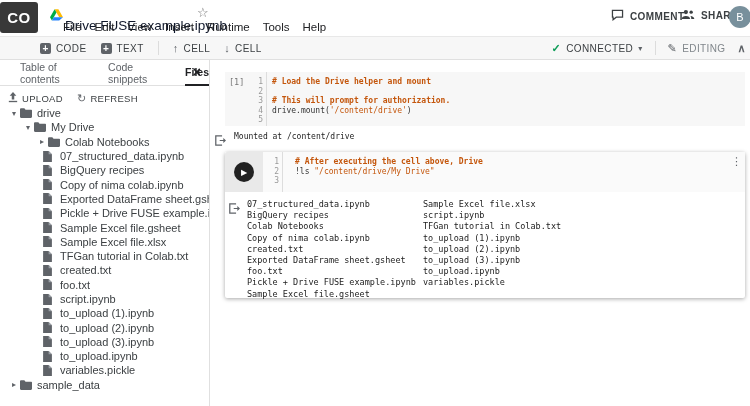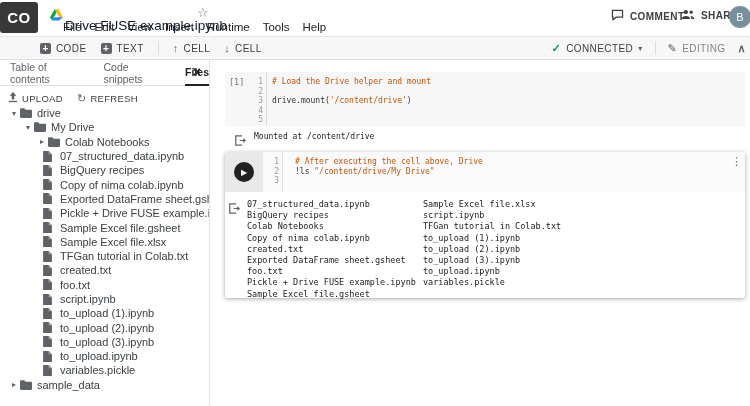--- a/index.html
+++ b/index.html
@@ -40,21 +40,21 @@
   #check-icon { color:#0F9D58; font-weight:bold; font-size:11px; }
   #connected-caret { font-size:8px; color:#5f6368; }
   #pencil-icon { font-size:11px; color:#5f6368; }
   #editing-btn { color:#80868b; }
   #collapse-icon { font-size:11px; color:#5f6368; font-weight:bold; cursor:pointer; }
 
   
   #panel { position:absolute; left:0; top:60px; width:210px; height:346px; background:#fff;
            border-right:1px solid #e0e0e0; }
   #panel-tabs { position:relative; height:26px; border-bottom:1px solid #e0e0e0;
-                display:flex; align-items:center; gap:16px; padding-left:10px;
+                display:flex; align-items:center; gap:16px; padding-left:20px;
                 font-size:10.5px; color:#5f6368; }
   .panel-tab { height:26px; display:flex; align-items:center; cursor:pointer; }
   .panel-tab.active { color:#202124; font-weight:bold; border-bottom:2px solid #202124; }
   #panel-close { position:absolute; right:8px; top:4px; font-size:14px; font-weight:bold;
                  color:#202124; cursor:pointer; }
   #panel-actions { display:flex; gap:14px; padding:6px 0 0 8px; align-items:center;
                    font-size:9.5px; letter-spacing:.3px; color:#3c4043; }
   .panel-action { display:flex; align-items:center; gap:4px; cursor:pointer; }
   #refresh-glyph { font-size:11px; color:#5f6368; }
   #file-tree { position:absolute; left:0; top:46px; right:0; bottom:0; overflow:hidden; }
@@ -70,28 +70,28 @@
   #cell1 { position:absolute; left:15px; top:12px; width:520px; height:54px; background:#f7f7f7; }
   .exec-count { position:absolute; left:4px; top:5px; font-size:8.5px; color:#777; }
   .editor { position:absolute; left:0; top:0; right:0; bottom:0; }
   .gutter { position:absolute; width:14px; text-align:right; font-size:8px; color:#999;
             padding-top:5px; }
   #gutter1 { left:24px; }
   .codearea { position:absolute; right:0; top:0; bottom:0; border-left:1px solid #ddd;
               padding:5px 0 0 5px; font-size:8px; color:#333; }
   #code1 { left:41px; }
   .code-line { height:9.6px; line-height:9.6px; white-space:pre; }
-  .tok-comment { color:#C4560C; font-weight:normal; }
+  .tok-comment { color:#C4560C; font-weight:bold; }
   .tok-keyword { color:#A626A4; }
   .tok-string  { color:#C4560C; }
   .tok-plain   { color:#333; }
   .ln { height:9.6px; line-height:9.6px; }
 
   .out-icon { position:absolute; width:12px; height:11px; }
-  #output1 { position:absolute; left:21px; top:70px; width:520px; height:16px; }
+  #output1 { position:absolute; left:1px; top:70px; width:520px; height:16px; }
   #output1 .out-icon { left:4px; top:2px; }
   #output1-text { position:absolute; left:23px; top:2px; font-size:8px; color:#222; }
 
   #cell2 { position:absolute; left:15px; top:92px; width:520px; height:146px; background:#fff;
            box-shadow:0 1px 4px rgba(0,0,0,.35); border-radius:2px; }
   #cell2-editor { position:absolute; left:0; top:0; right:0; height:40px; background:#fafafa; }
   #cell2-gutterbg { position:absolute; left:0; top:0; width:38px; height:40px; background:#e9e9e9;
                     border-radius:2px 0 0 0; }
   #play-btn { position:absolute; left:9px; top:10px; width:20px; height:20px; border-radius:50%;
               background:#212121; color:#fff; display:flex; align-items:center; justify-content:center;
@@ -404,20 +404,21 @@
         <div class="gutter mono" id="gutter1">
             <div class="ln">1</div>
             <div class="ln">2</div>
             <div class="ln">3</div>
             <div class="ln">4</div>
             <div class="ln">5</div>
           </div>
         <div class="codearea mono" id="code1">
             <div class="code-line"><span class="tok-comment"># Load the Drive helper and mount</span></div>
             <div class="code-line">&nbsp;</div>
+            <div class="code-line"><span class="tok-comment"># This will prompt for authorization.</span></div>
             <div class="code-line"><span class="tok-plain">drive.mount(</span><span class="tok-string">'/content/drive'</span><span class="tok-plain">)</span></div>
           </div>
       </div>
     </div>
 
     <div id="output1">
       <span class="out-icon">
         <svg width="11" height="11" viewBox="0 0 14 14" fill="none" stroke="#5f6368" stroke-width="1.6">
           <path d="M9 1H1v12h8"></path>
             <path d="M6 7h7M10.5 4.5L13 7l-2.5 2.5" stroke-width="1.4"></path>

